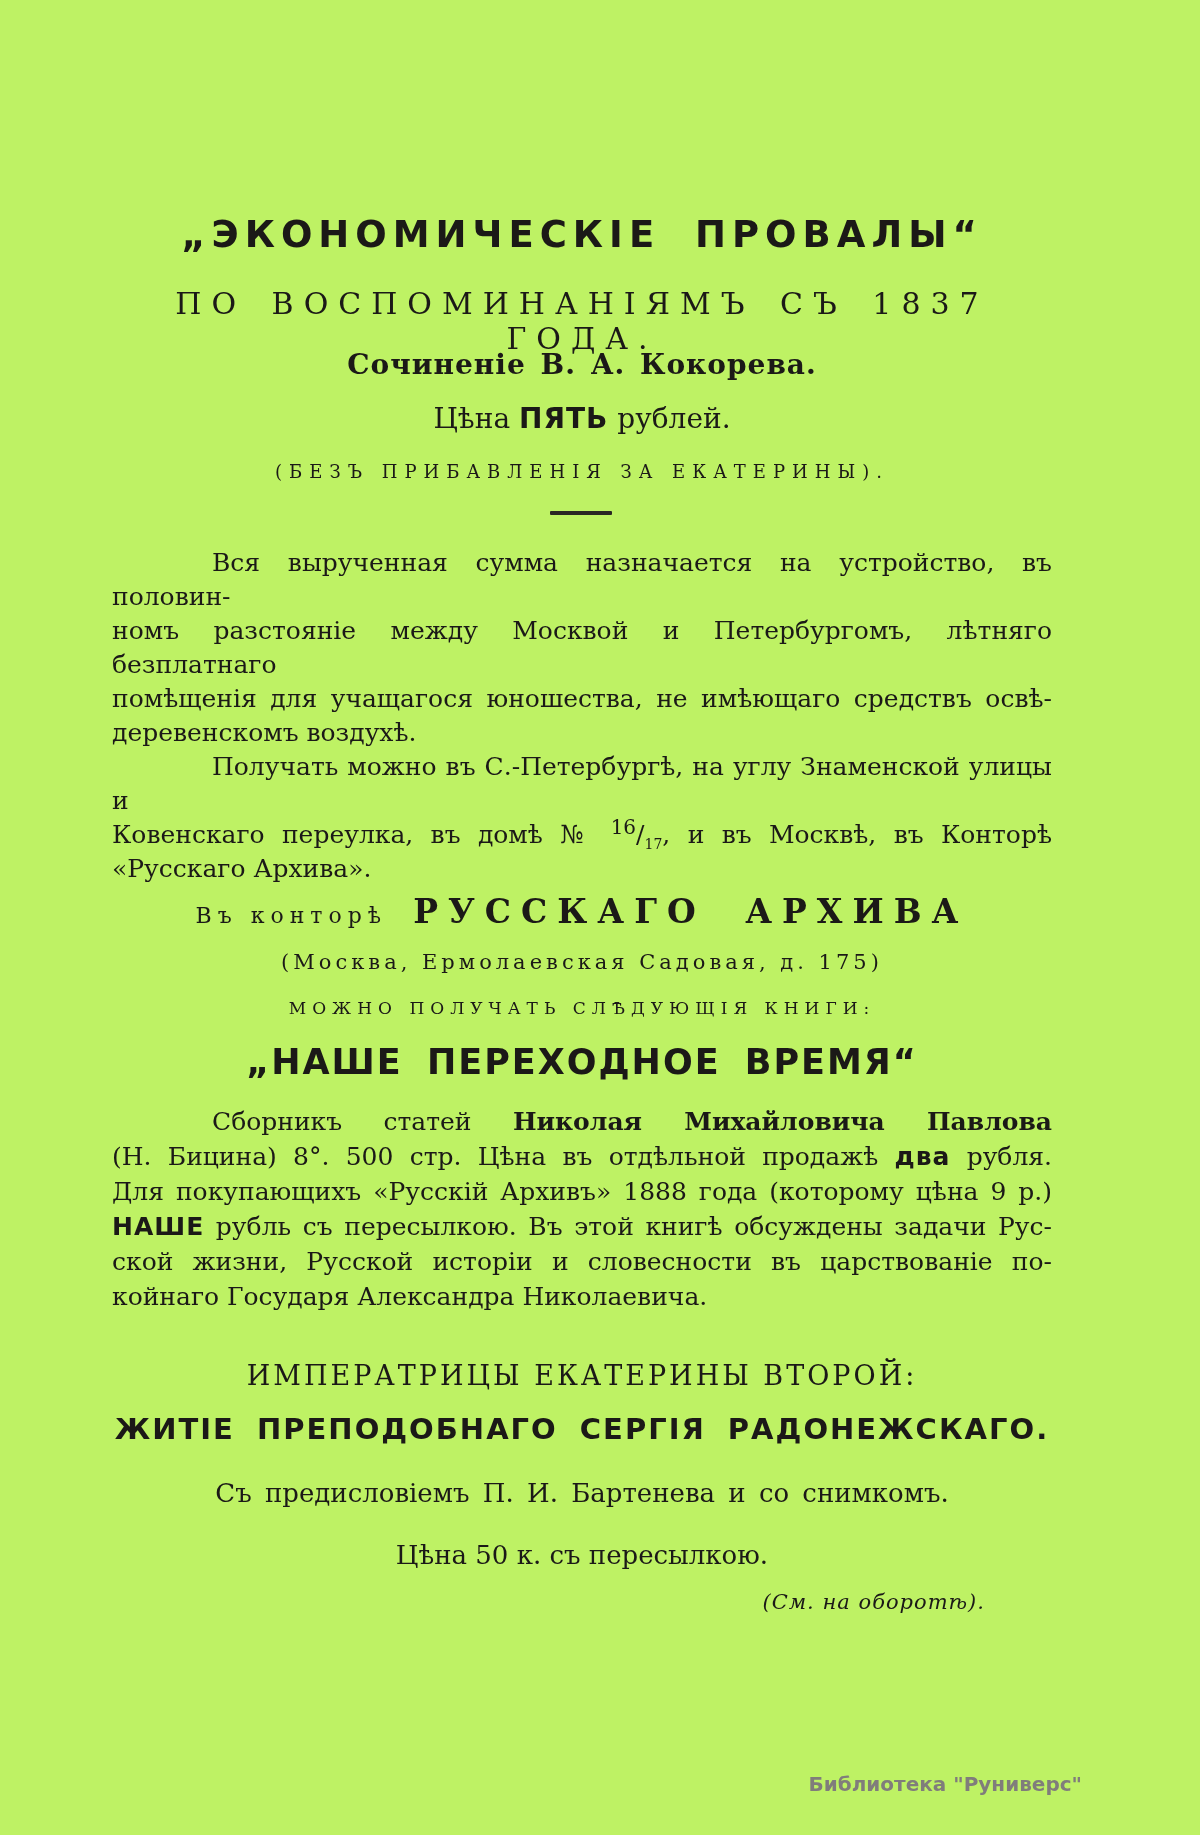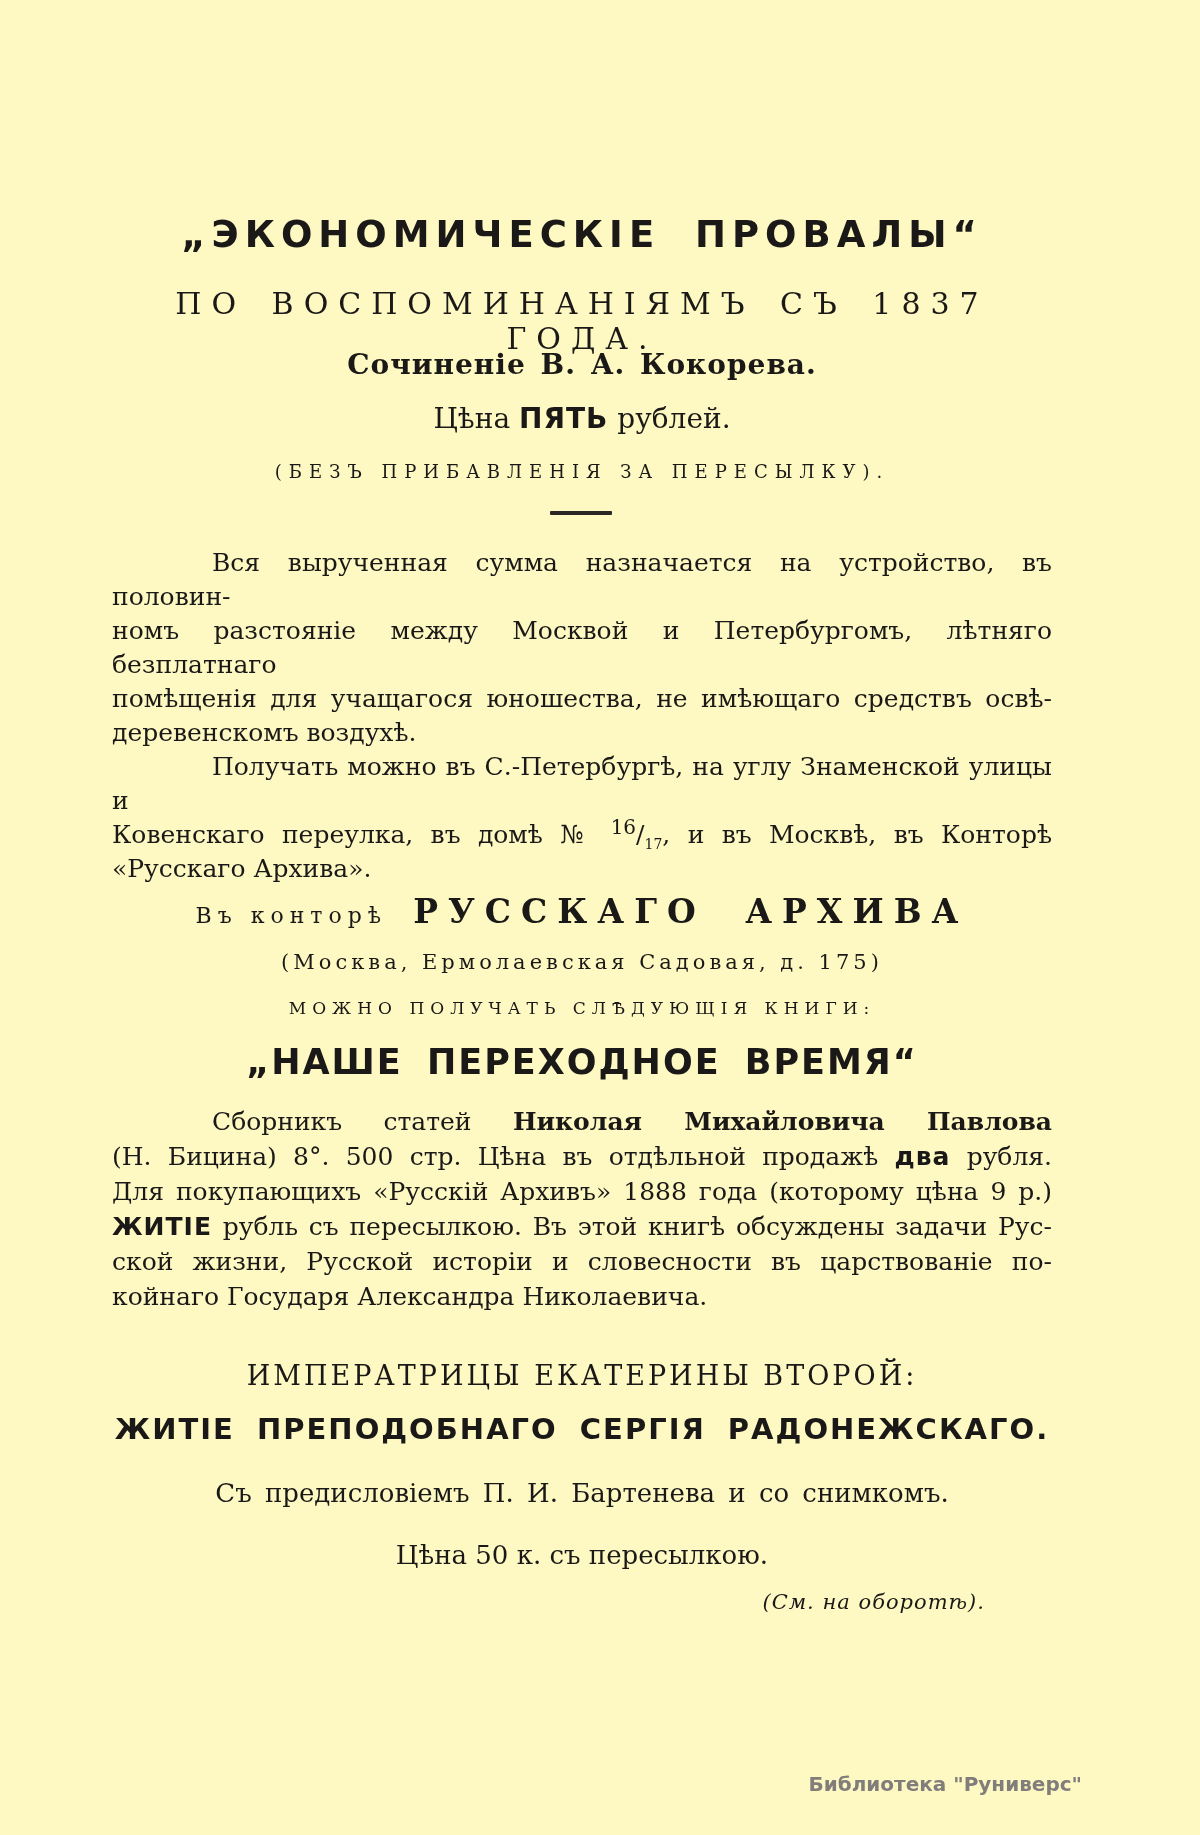--- a/index.html
+++ b/index.html
@@ -44,29 +44,29 @@
   .b2-title{top:1412px;font-family:"DejaVu Sans",sans-serif;font-weight:700;font-size:29px;letter-spacing:2px;word-spacing:10px;}
   .b2-sub{top:1478px;font-size:26px;word-spacing:5px;}
   .b2-price{top:1540px;font-size:26px;}
   .b2-note{top:1590px;right:215px;font-style:italic;font-size:21px;letter-spacing:1px;}
 
   .watermark{top:1772px;right:118px;font-family:"DejaVu Sans",sans-serif;font-weight:700;font-size:20px;}
 </style>
 </head>
 <body>
 
-<div class="page" style="background: #fef9c3; color: rgb(27, 25, 23);">
+<div class="page" style="background: #bef264; color: rgb(27, 25, 23);">
 
   <div class="col center abs t-title">„ЭКОНОМИЧЕСКІЕ ПРОВАЛЫ“</div>
   <div class="col center abs t-sub">ПО ВОСПОМИНАНІЯМЪ СЪ 1837 ГОДА.</div>
   <div class="col center abs t-author">Сочиненіе В. А. Кокорева.</div>
   <div class="col center abs t-price">
     <span>Цѣна </span><span class="bold-sans">ПЯТЬ</span><span> рублей.</span>
   </div>
-  <div class="col center abs t-postage">(БЕЗЪ ПРИБАВЛЕНІЯ ЗА ПЕРЕСЫЛКУ).</div>
+  <div class="col center abs t-postage">(БЕЗЪ ПРИБАВЛЕНІЯ ЗА ЕКАТЕРИНЫ).</div>
   <div class="abs rule"></div>
 
   <div class="col abs paras body-par">
     <div class="jl ind">Вся вырученная сумма назначается на устройство, въ половин-</div>
     <div class="jl">номъ разстояніе между Москвой и Петербургомъ, лѣтняго безплатнаго</div>
     <div class="jl">помѣщенія для учащагося юношества, не имѣющаго средствъ освѣ-</div>
     <div>деревенскомъ воздухѣ.</div>
     <div class="jl ind">Получать можно въ С.-Петербургѣ, на углу Знаменской улицы и</div>
     <div class="jl">
       <span>Ковенскаго переулка, въ домѣ № </span><span class="frac"><sup>16</sup>/<sub>17</sub></span><span>, и въ Москвѣ, въ Конторѣ</span>
@@ -83,21 +83,21 @@
   <div class="col center abs b1-title">„НАШЕ ПЕРЕХОДНОЕ ВРЕМЯ“</div>
   <div class="col abs paras3 body-par">
     <div class="jl ind">
       <span>Сборникъ статей </span><b>Николая Михайловича Павлова</b>
     </div>
     <div class="jl">
       <span>(Н. Бицина) 8°. 500 стр. Цѣна въ отдѣльной продажѣ </span><span class="bold-sans">два</span><span> рубля.</span>
     </div>
     <div class="jl">Для покупающихъ «Русскій Архивъ» 1888 года (которому цѣна 9 р.)</div>
     <div class="jl">
-      <span class="bold-sans">ЖИТІЕ</span><span> рубль съ пересылкою. Въ этой книгѣ обсуждены задачи Рус-</span>
+      <span class="bold-sans">НАШЕ</span><span> рубль съ пересылкою. Въ этой книгѣ обсуждены задачи Рус-</span>
     </div>
     <div class="jl">ской жизни, Русской исторіи и словесности въ царствованіе по-</div>
     <div>койнаго Государя Александра Николаевича.</div>
   </div>
 
   <div class="col center abs b2-title">ЖИТІЕ ПРЕПОДОБНАГО СЕРГІЯ РАДОНЕЖСКАГО.</div>
   <div class="col center abs b2-header">ИМПЕРАТРИЦЫ ЕКАТЕРИНЫ ВТОРОЙ:</div>
   <div class="col center abs b2-sub">Съ предисловіемъ П. И. Бартенева и со снимкомъ.</div>
   <div class="col center abs b2-price">Цѣна 50 к. съ пересылкою.</div>
   <div class="abs b2-note">(См. на оборотѣ).</div>

